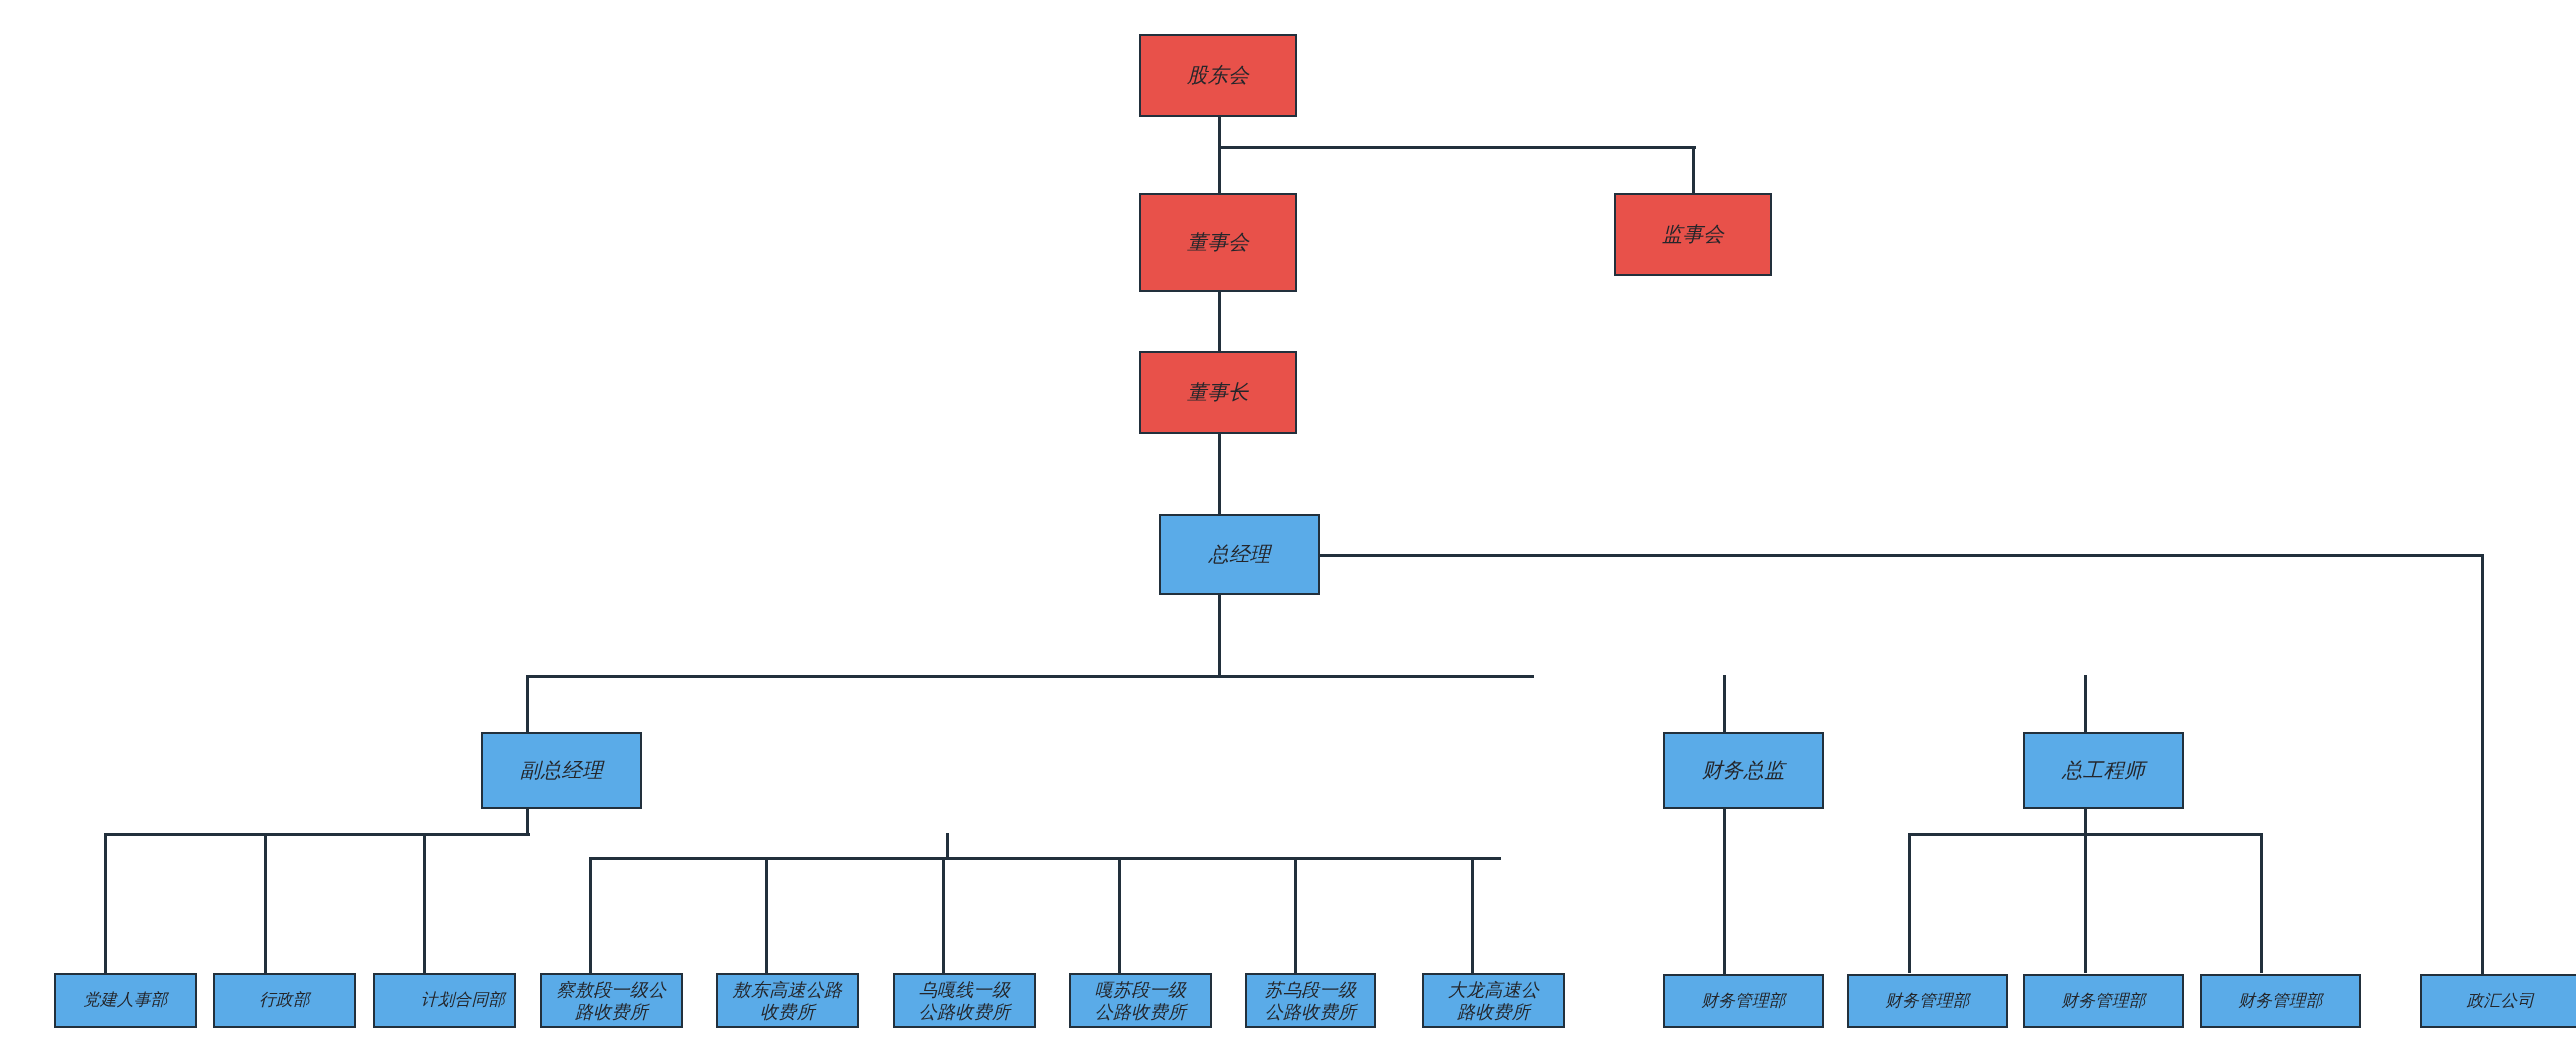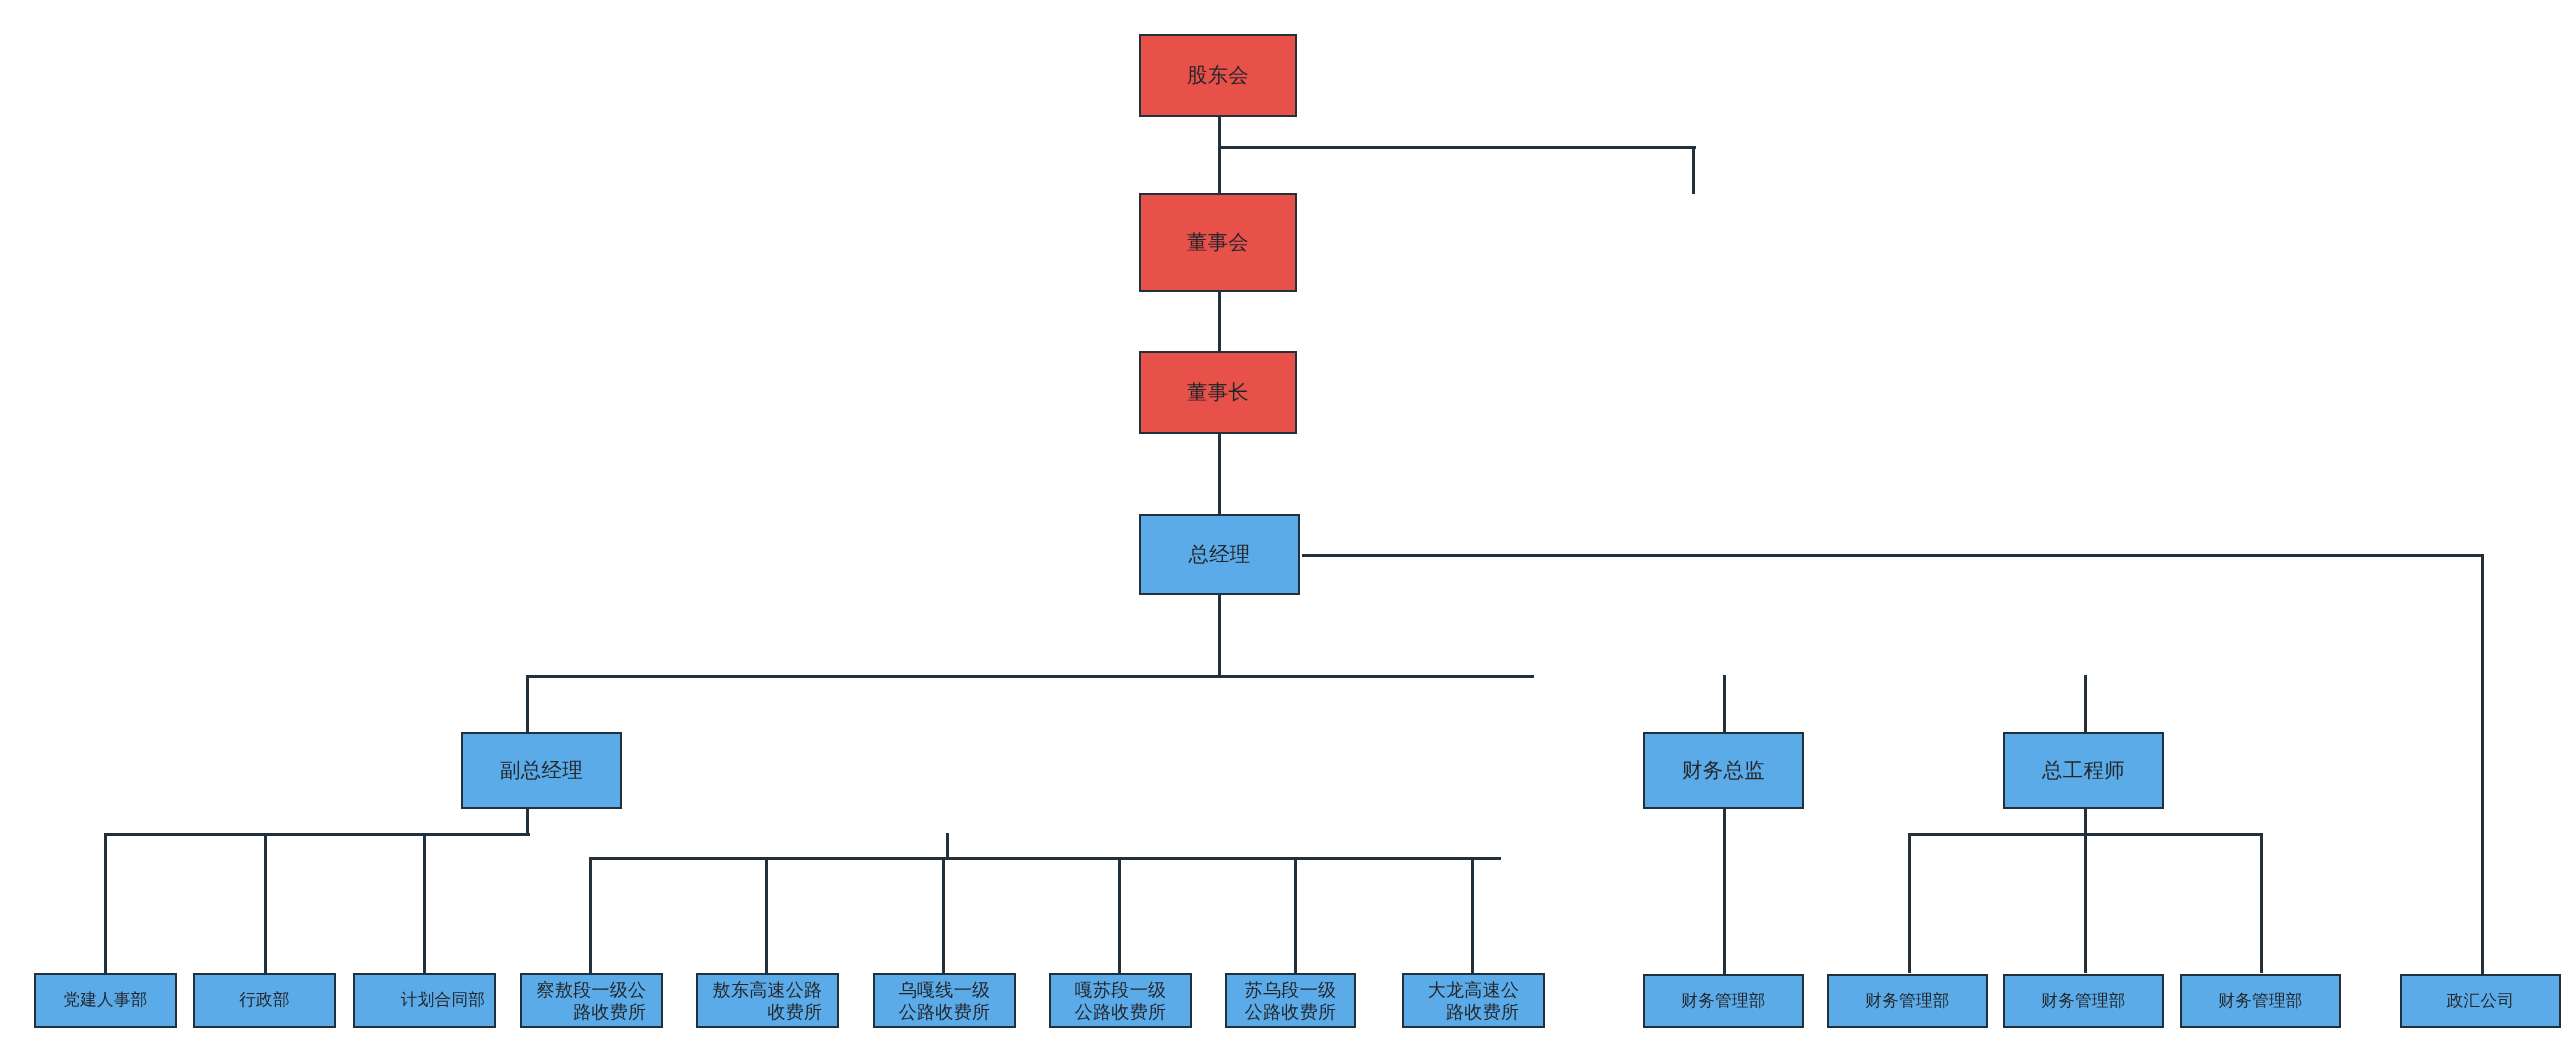--- a/index.html
+++ b/index.html
@@ -20,28 +20,29 @@
   .conn.v{width:2.8px;}
 
   
   .node{
     position:absolute;
     box-sizing:border-box;
     border:2.8px solid #22303c;
     display:flex;
     align-items:center;
     justify-content:center;
-    text-align:right;
+    text-align:center;
     color:#24262b;
     line-height:1.22;
     white-space:pre-line;
     letter-spacing:0.3px;
+    font-style:italic;
   }
   .node.red{background:#e8514a;}
-  .node.blue{background:#5aabe8;}
+  .node.blue{background:#5aabe8;margin-left:20px;}
 
   .t-lg{font-size:20.4px;}
   .t-sm{font-size:16.6px;}
   .t-xs{font-size:18px;}
 </style>
 </head>
 <body>
 
 <div id="chart-root">
 
@@ -88,20 +89,21 @@
   <div class="conn v" style="left:2084px;top:809px;height:26.5px;"></div>
   <div class="conn h" style="left:1908px;top:833px;width:355px;"></div>
   <div class="conn v" style="left:1908px;top:833px;height:140px;"></div>
   <div class="conn v" style="left:2084px;top:833px;height:140px;"></div>
   <div class="conn v" style="left:2260px;top:833px;height:140px;"></div>
 
   <div class="node red t-lg" style="left:1139px;top:34px;width:158px;height:83px;">股东会</div>
 
   <div class="node red t-lg" style="left:1139px;top:193px;width:158px;height:99px;">董事会</div>
 
+  <div class="node red t-lg" style="left:1614px;top:193px;width:158px;height:83px;">监事会</div>
 
   <div class="node red t-lg" style="left:1139px;top:351px;width:158px;height:83px;">董事长</div>
 
   <div class="node blue t-lg" style="left:1139px;top:514px;width:161px;height:81px;">总经理</div>
 
   <div class="node blue t-lg" style="left:461px;top:732px;width:161px;height:77px;">副总经理</div>
 
   <div class="node blue t-lg" style="left:1643px;top:732px;width:161px;height:77px;">财务总监</div>
 
   <div class="node blue t-lg" style="left:2003px;top:732px;width:161px;height:77px;">总工程师</div>

